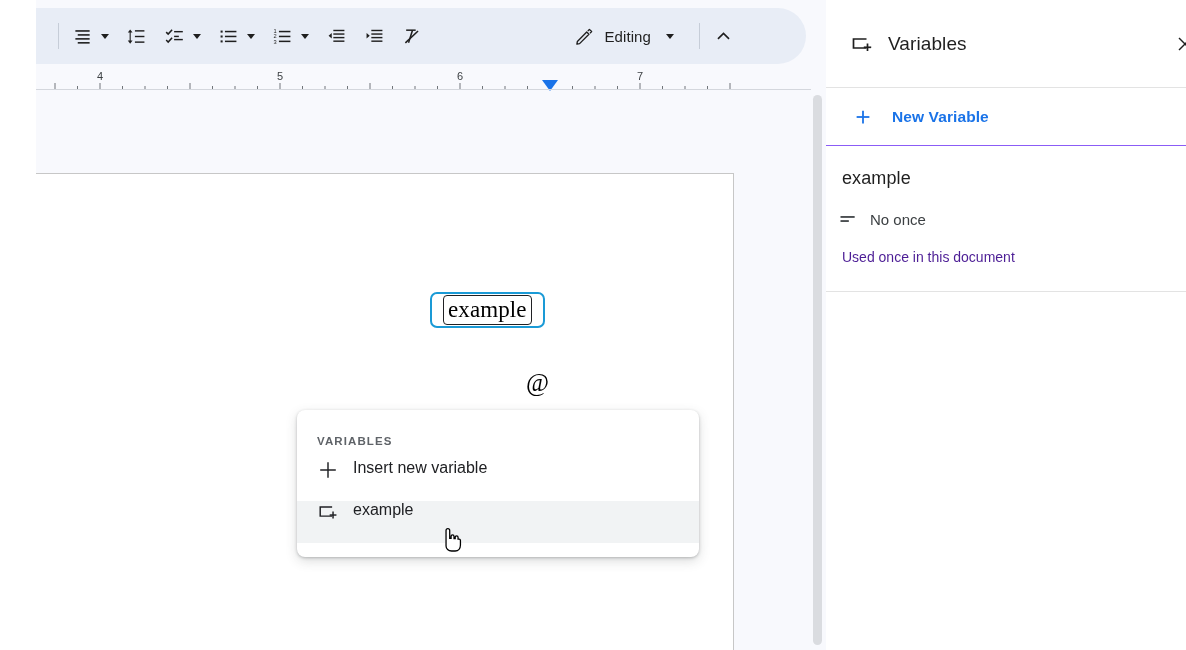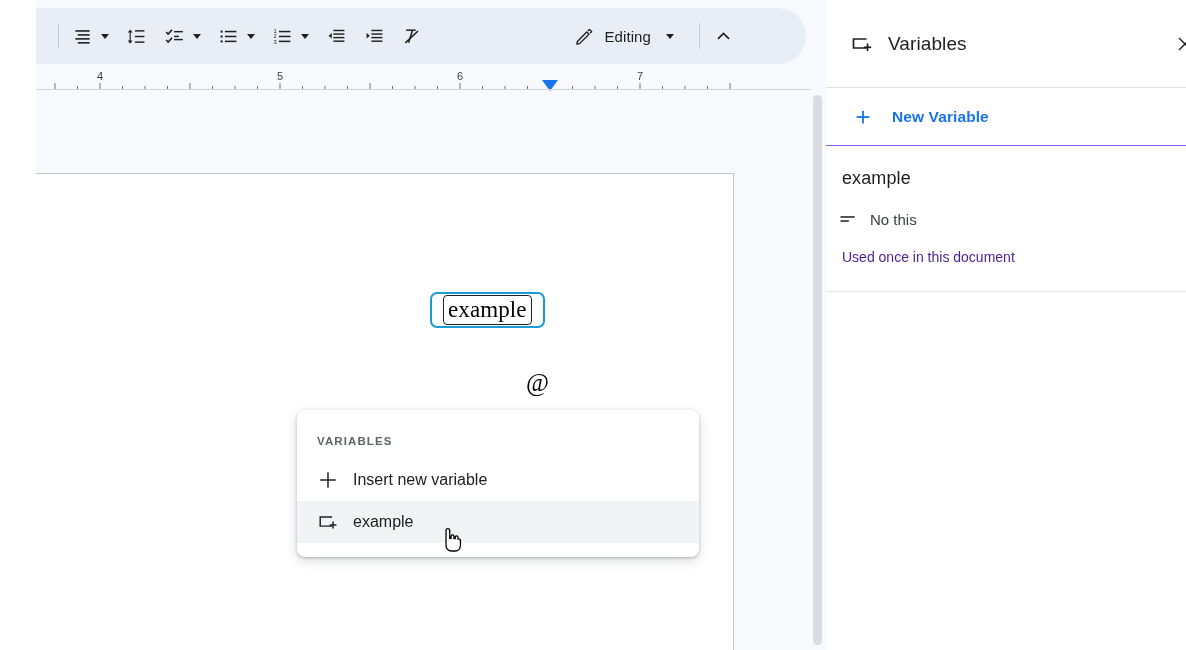--- a/index.html
+++ b/index.html
@@ -105,21 +105,21 @@
     border-radius: 8px;
     box-shadow: 0 1px 3px rgba(60,64,67,.3), 0 4px 12px rgba(60,64,67,.18);
     padding: 8px 0 0 0;
     overflow: hidden;
   }
   .at-menu-head {
     font-size: 11.5px; font-weight: bold; letter-spacing: 1.1px;
     color: #5f6368; padding: 17px 0 12px 20px;
   }
   .at-item {
-    height: 42px; display: flex; align-items: center;
+    height: 42px; display: flex; 
     padding: 0 20px; cursor: pointer; gap: 14px;
   }
   .at-item.hovered { background: #f1f3f4; }
   .at-item-label { font-size: 16px; color: #202124; }
   .at-menu-pad { height: 14px; }
   .cursor-hand {
     position: absolute; left: 405px; top: 527px;
     width: 22px; height: 26px; pointer-events: none;
   }
 
@@ -437,20 +437,20 @@
     <div class="var-block">
       <div class="var-name">example</div>
 
       <div class="var-value-row">
         <svg width="20" height="20" viewBox="0 0 24 24">
           <g fill="#3c4043">
               <rect x="3" y="8.5" width="17" height="2.1"></rect>
               <rect x="3" y="13.4" width="10" height="2.1"></rect>
             </g>
         </svg>
-        <span class="var-value-text">No this</span>
+        <span class="var-value-text">No once</span>
       </div>
 
       <div class="var-usage">Used once in this document</div>
     </div>
 
   </div>
 </div>
 
 </body></html>

